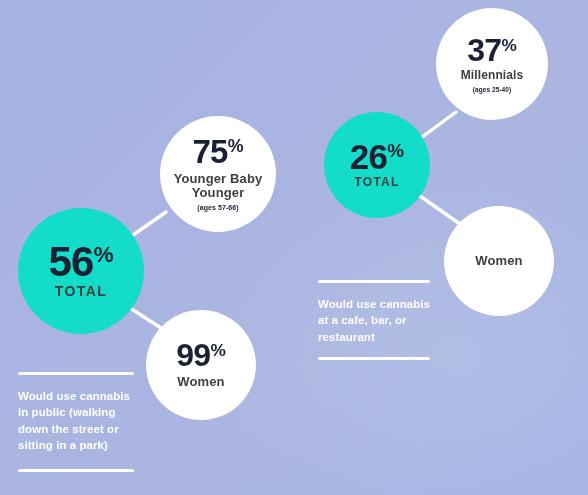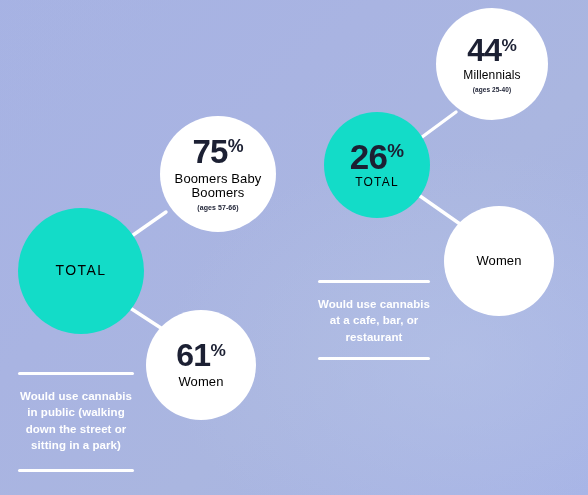--- a/index.html
+++ b/index.html
@@ -63,22 +63,22 @@
     white-space: nowrap;
   }
   .pct .sym {
     font-size: 0.54em;
     vertical-align: top;
     position: relative;
     top: 0.10em;
     letter-spacing: 0;
   }
   .blabel {
-    color: #000000;
-    font-weight: normal;
+    color: #404040;
+    font-weight: bold;
     line-height: 1.12;
     letter-spacing: 0.01em;
   }
   .blabel.total {
     letter-spacing: 0.10em;
     text-align: center;
   }
   .bsub {
     color: #1c2033;
     font-weight: bold;
@@ -109,21 +109,20 @@
   #bubble-millennials .blabel { font-size: 12px; }
   #bubble-millennials .bsub   { font-size: 6.5px; margin-top: 3px; }
 
   #bubble-women-venue { left: 444px; top: 206px; width: 110px; height: 110px; }
   #bubble-women-venue .pct    { font-size: 32px; margin-bottom: 5px; }
   #bubble-women-venue .blabel { font-size: 13px; }
 
   
   .caption {
     position: absolute;
-    text-align: center;
   }
   .caption .rule {
     height: 3px;
     background: #ffffff;
     border-radius: 2px;
   }
   .caption .ctext {
     color: #ffffff;
     font-weight: bold;
     line-height: 1.42;
@@ -148,47 +147,48 @@
     <line x1="126" y1="240" x2="166" y2="212" stroke="#ffffff" stroke-width="3.4" stroke-linecap="round"></line>
 
     <line x1="124" y1="304" x2="164" y2="330" stroke="#ffffff" stroke-width="3.4" stroke-linecap="round"></line>
 
     <line x1="418" y1="140" x2="456" y2="112" stroke="#ffffff" stroke-width="3.4" stroke-linecap="round"></line>
 
     <line x1="420" y1="196" x2="460" y2="224" stroke="#ffffff" stroke-width="3.4" stroke-linecap="round"></line>
   </svg>
 
   <div class="bubble teal" id="bubble-total-public">
+    <div class="pct"><span>56</span><span class="sym">%</span></div>
     <div class="blabel total">TOTAL</div>
   </div>
 
   <div class="bubble white" id="bubble-boomers">
     <div class="pct"><span>75</span><span class="sym">%</span></div>
-    <div class="blabel">Boomers Baby Boomers</div>
+    <div class="blabel">Younger Baby Younger</div>
     <div class="bsub">(ages 57-66)</div>
   </div>
 
   <div class="bubble white" id="bubble-women-public">
-    <div class="pct"><span>61</span><span class="sym">%</span></div>
+    <div class="pct"><span>99</span><span class="sym">%</span></div>
     <div class="blabel">Women</div>
   </div>
 
   <div class="caption" id="caption-public">
     <div class="rule"></div>
     <div class="ctext">Would use cannabis in public (walking down the street or sitting in a park)</div>
     <div class="rule"></div>
   </div>
 
   <div class="bubble teal" id="bubble-total-venue">
     <div class="pct"><span>26</span><span class="sym">%</span></div>
     <div class="blabel total">TOTAL</div>
   </div>
 
   <div class="bubble white" id="bubble-millennials">
-    <div class="pct"><span>44</span><span class="sym">%</span></div>
+    <div class="pct"><span>37</span><span class="sym">%</span></div>
     <div class="blabel">Millennials</div>
     <div class="bsub">(ages 25-40)</div>
   </div>
 
   <div class="bubble white" id="bubble-women-venue">
     <div class="blabel">Women</div>
   </div>
 
   <div class="caption" id="caption-venue">
     <div class="rule"></div>

